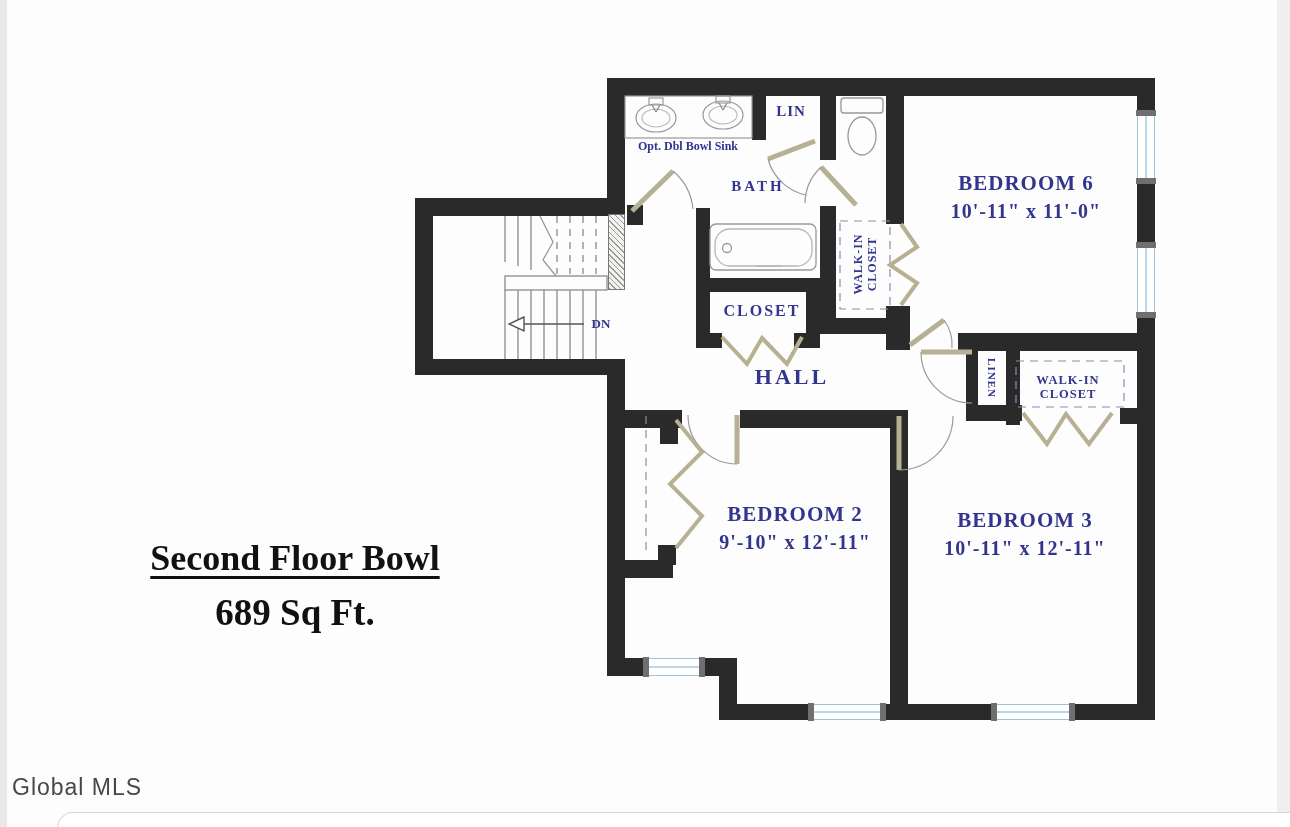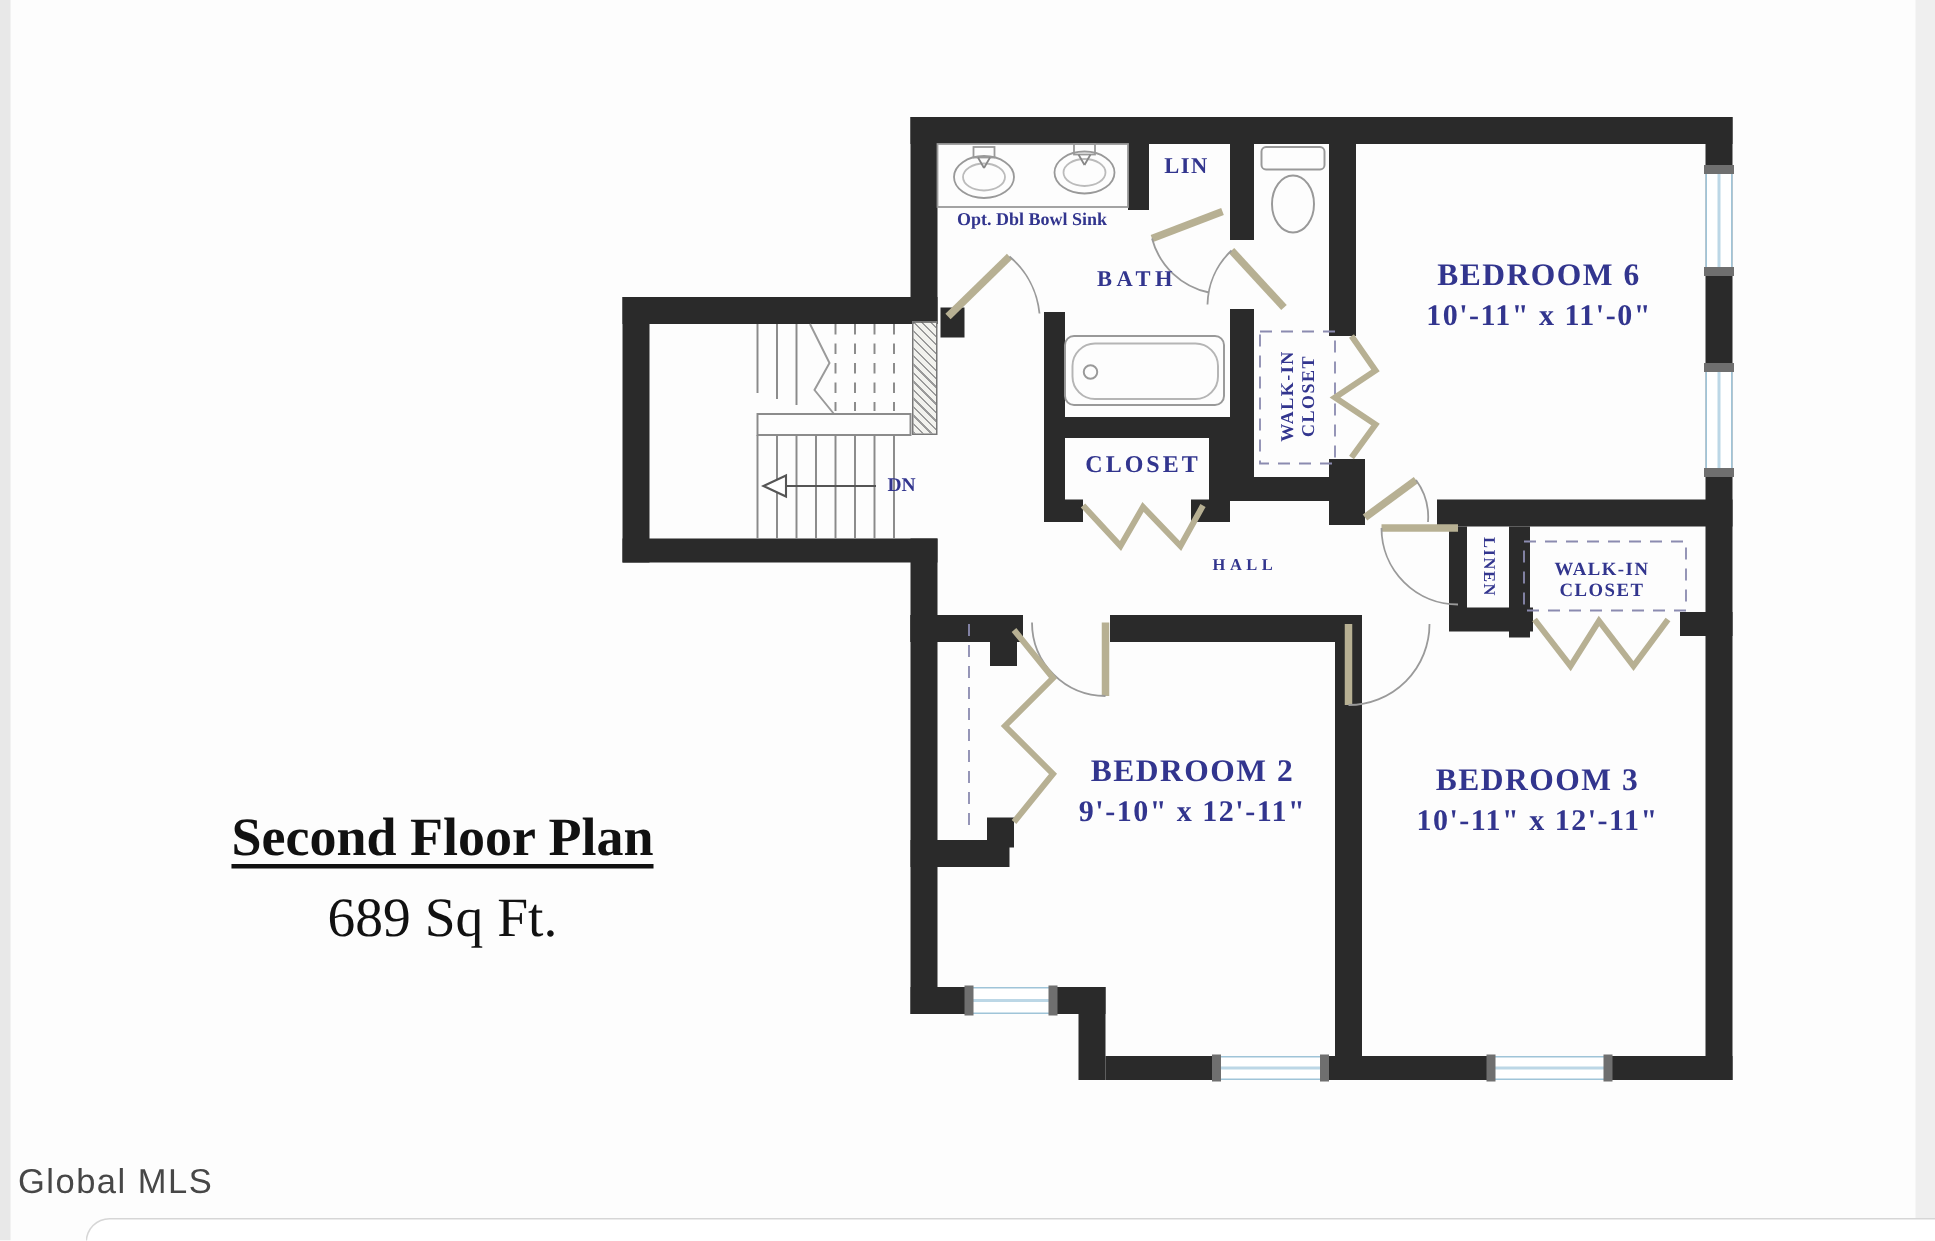--- a/index.html
+++ b/index.html
@@ -27,21 +27,21 @@
   .window.v .cap.a{top:-3px;} .window.v .cap.b{bottom:-3px;}
   .window.h .cap{top:-2px;bottom:-2px;width:6px;}
   .window.h .cap.a{left:-3px;} .window.h .cap.b{right:-3px;}
   .railing{position:absolute;left:608px;top:214px;width:17px;height:76px;
            border:1px solid #777;box-sizing:border-box;
            background:repeating-linear-gradient(45deg,#9a9a9a 0 1px,#f2f2ee 1px 4px);}
   .title-block{position:absolute;left:95px;top:503px;width:400px;text-align:center;color:#111;}
   .title-block .tb1{font-size:58px;font-style:italic;font-weight:bold;letter-spacing:2px;margin:0;}
   .title-block .tb2{font-size:36px;font-weight:bold;margin:34px 0 0 0;
                     text-decoration:underline;text-decoration-thickness:3px;text-underline-offset:6px;}
-  .title-block .tb3{font-size:37px;font-weight:normal;margin:12px 0 0 0;}
+  .title-block .tb3{font-size:37px;font-weight:bold;margin:12px 0 0 0;}
   .watermark{position:absolute;left:12px;top:774px;font-family:"Liberation Sans",sans-serif;
              font-size:23px;color:#474747;letter-spacing:1px;}
   .card-edge{position:absolute;left:57px;top:812px;width:1233px;height:15px;background:#fff;
              border-top:1px solid #d6d6d6;border-left:1px solid #d6d6d6;border-top-left-radius:30px;}
 </style>
 </head>
 <body>
 
 <div class="canvas">
 
@@ -197,38 +197,38 @@
   <div class="lbl name" style="left:1026px;top:183px">BEDROOM 6</div>
   <div class="lbl dims" style="left:1026px;top:211px">10'-11" x 11'-0"</div>
 
   <div class="lbl name" style="left:795px;top:514px">BEDROOM 2</div>
   <div class="lbl dims" style="left:795px;top:542px">9'-10" x 12'-11"</div>
 
   <div class="lbl name" style="left:1025px;top:520px">BEDROOM 3</div>
   <div class="lbl dims" style="left:1025px;top:548px">10'-11" x 12'-11"</div>
 
   <div class="lbl" style="left:758px;top:187px;font-size:15px;letter-spacing:3px">BATH</div>
-  <div class="lbl" style="left:830px;top:377px;font-size:11px;letter-spacing:3px">HALL</div>
+  <div class="lbl" style="left:792px;top:377px;font-size:22px;letter-spacing:3px">HALL</div>
   <div class="lbl" style="left:762px;top:311px;font-size:16px;letter-spacing:2px">CLOSET</div>
   <div class="lbl" style="left:791px;top:112px;font-size:15px;letter-spacing:1px">LIN</div>
   <div class="lbl vcw" style="left:992px;top:378px;font-size:11px;letter-spacing:1px">LINEN</div>
 
   <div class="lbl vccw" style="left:866px;top:264px;font-size:12px;letter-spacing:1px">
     <span>WALK-IN</span><br>
     <span>CLOSET</span>
   </div>
   <div class="lbl" style="left:1068px;top:387px;font-size:12.5px;letter-spacing:1px">
     <span>WALK-IN</span><br>
     <span>CLOSET</span>
   </div>
 
   <div class="lbl" style="left:688px;top:147px;font-size:12px">Opt. Dbl Bowl Sink</div>
   <div class="lbl" style="left:601px;top:324px;font-size:13px">DN</div>
 
   <div class="title-block">
-    <p class="tb2">Second Floor Plan</p>
+    <p class="tb2">Second Floor Bowl</p>
     <p class="tb3">689 Sq Ft.</p>
   </div>
 
   <div class="watermark">Global MLS</div>
   <div class="card-edge"></div>
 
 </div>
 
 </body></html>

